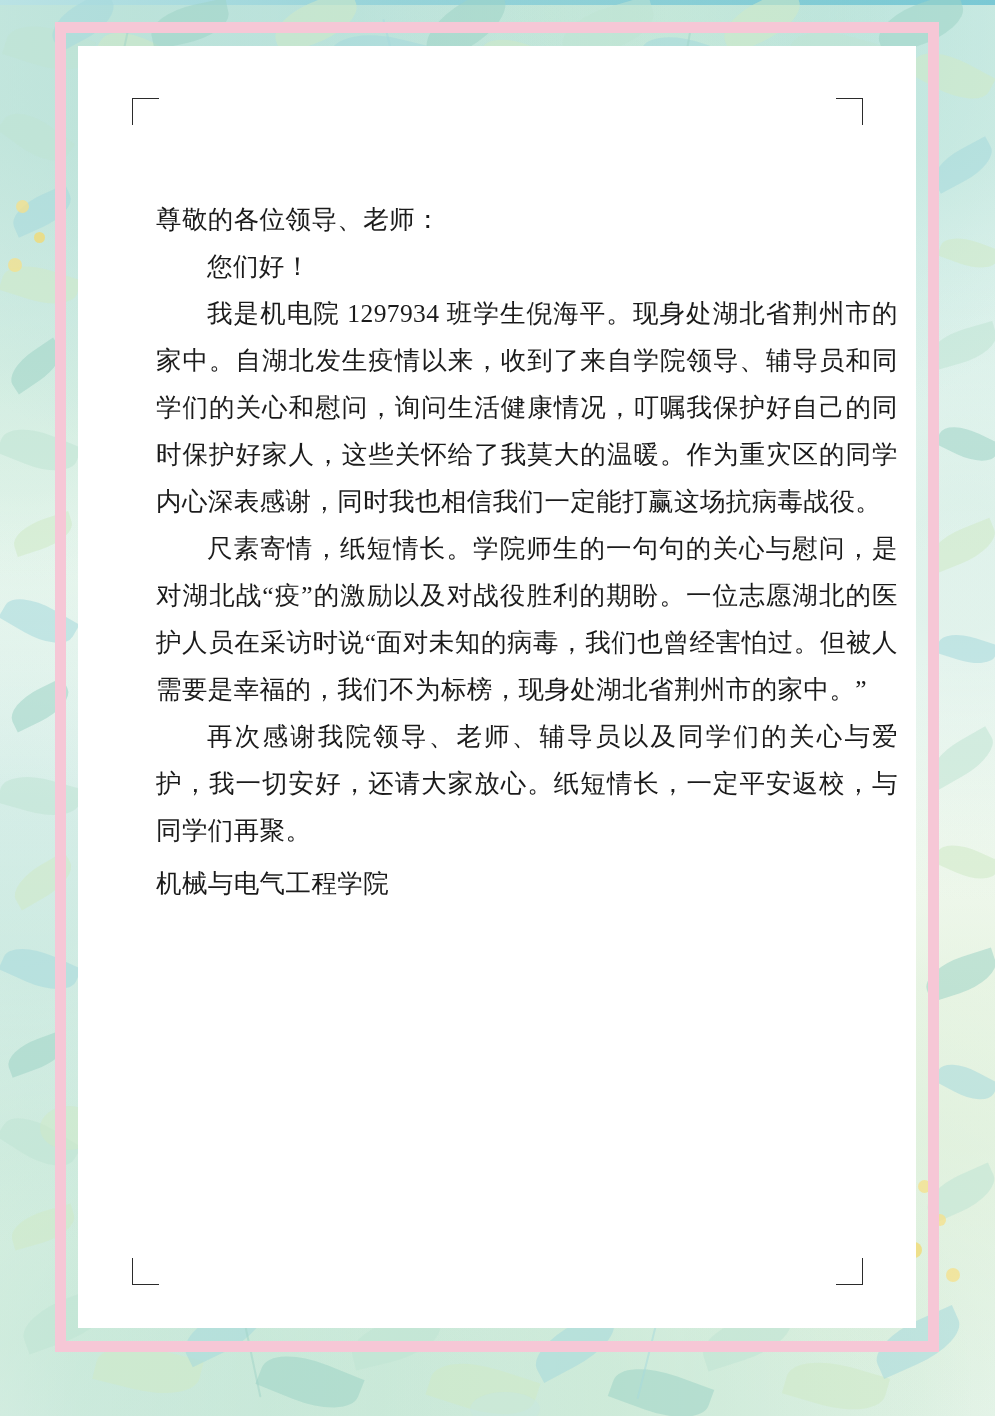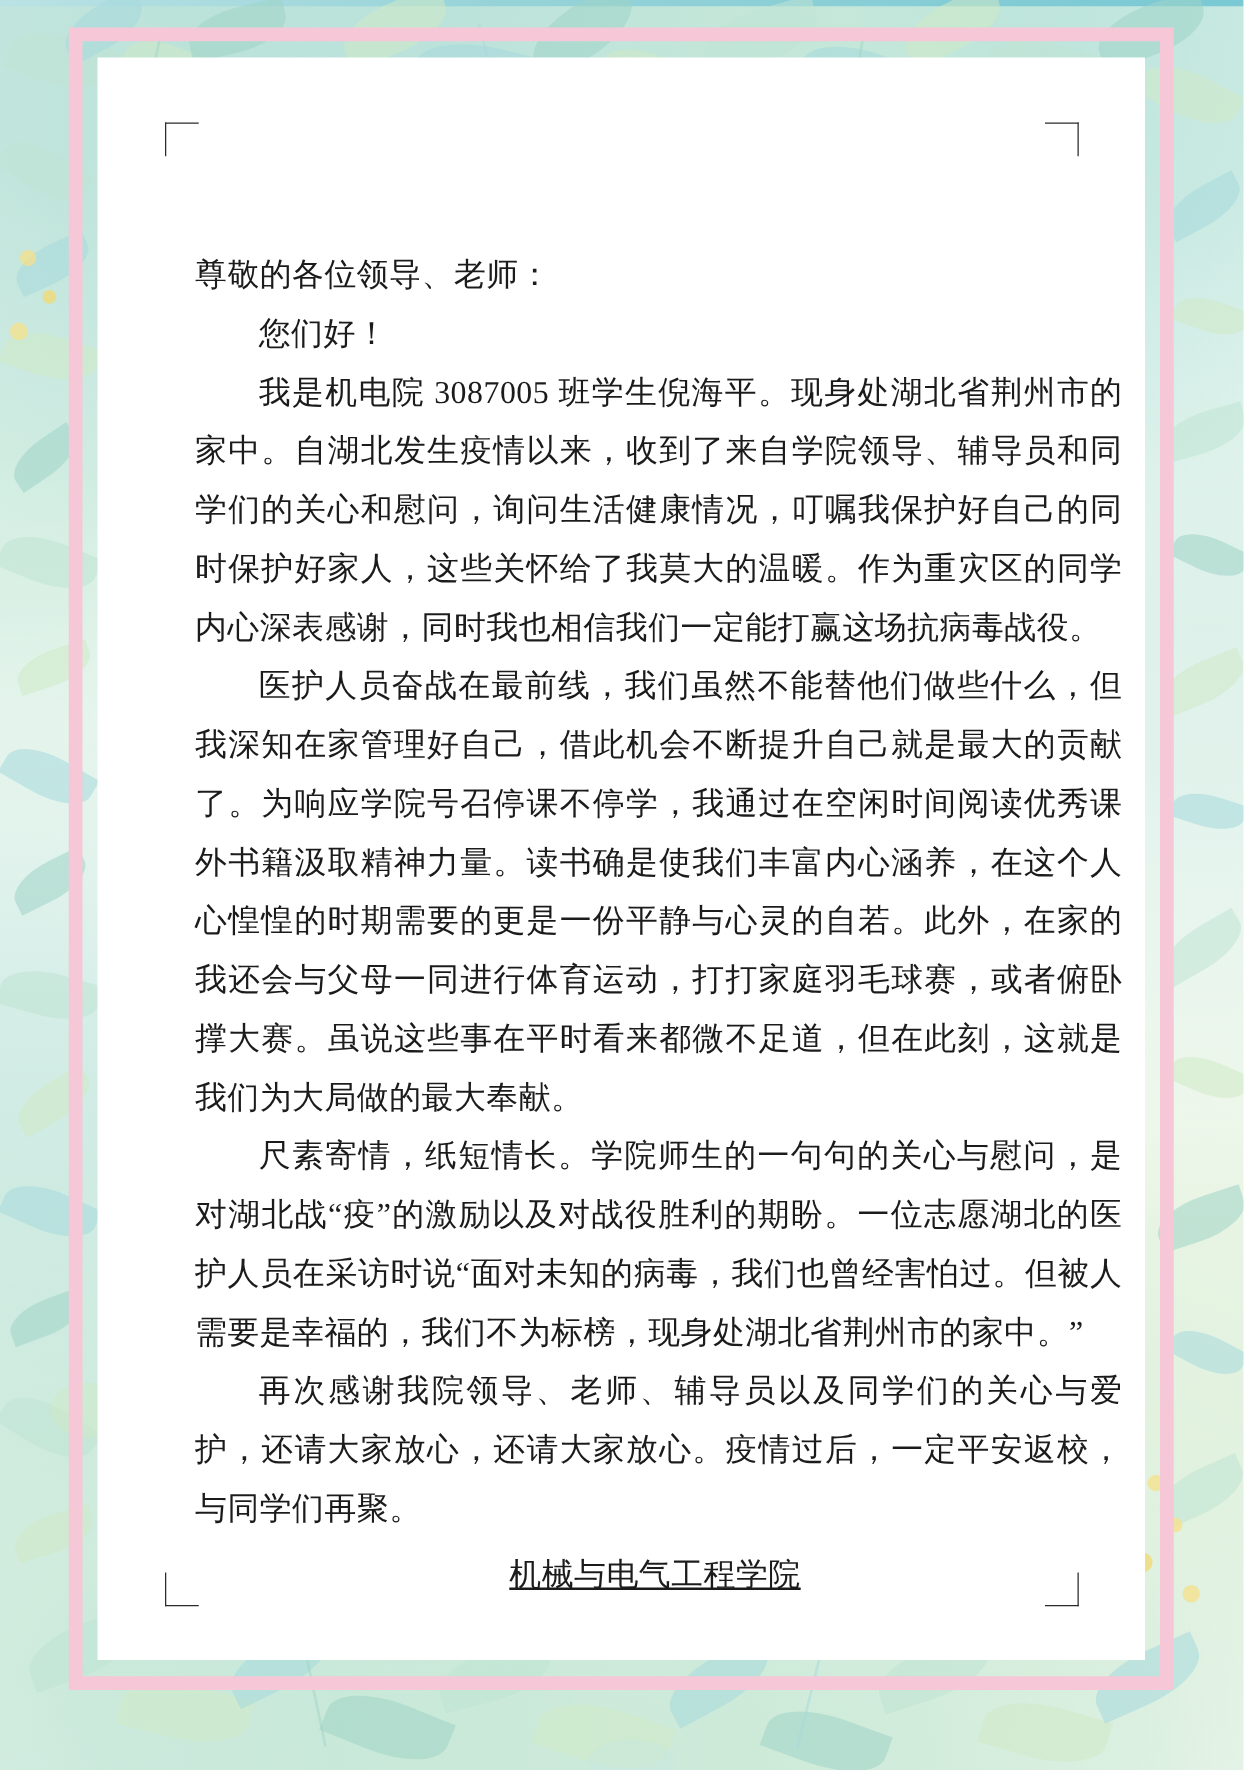--- a/index.html
+++ b/index.html
@@ -124,22 +124,21 @@
     margin: 0;
   }
   .salutation {
     text-indent: 0;
   }
   .indent {
     text-indent: 2em;
   }
   .sign-block {
     margin-top: 6px;
-    text-align: center;
-    text-decoration: underline;
+    text-align: left;
   }
   .sign-line {
     display: block;
     padding-right: 6px;
   }
   .sign-line.second {
     padding-right: 28px;
   }
 </style>
 </head>
@@ -236,22 +235,21 @@
   <div class="frame-inner"></div>
 
   <div class="corner tl"></div>
   <div class="corner tr"></div>
   <div class="corner bl"></div>
   <div class="corner br"></div>
 
   <div class="letter">
     <p class="salutation">尊敬的各位领导、老师：</p>
     <p class="indent">您们好！</p>
-    <p class="indent">我是机电院 3087005 班学生倪海平。现身处湖北省荆州市的家中。自湖北发生疫情以来，收到了来自学院领导、辅导员和同学们的关心和慰问，询问生活健康情况，叮嘱我保护好自己的同时保护好家人，这些关怀给了我莫大的温暖。作为重灾区的同学内心深表感谢，同时我也相信我们一定能打赢这场抗病毒战役。</p>
-    <p class="indent">医护人员奋战在最前线，我们虽然不能替他们做些什么，但我深知在家管理好自己，借此机会不断提升自己就是最大的贡献了。为响应学院号召停课不停学，我通过在空闲时间阅读优秀课外书籍汲取精神力量。读书确是使我们丰富内心涵养，在这个人心惶惶的时期需要的更是一份平静与心灵的自若。此外，在家的我还会与父母一同进行体育运动，打打家庭羽毛球赛，或者俯卧撑大赛。虽说这些事在平时看来都微不足道，但在此刻，这就是我们为大局做的最大奉献。</p>
+    <p class="indent">我是机电院 1297934 班学生倪海平。现身处湖北省荆州市的家中。自湖北发生疫情以来，收到了来自学院领导、辅导员和同学们的关心和慰问，询问生活健康情况，叮嘱我保护好自己的同时保护好家人，这些关怀给了我莫大的温暖。作为重灾区的同学内心深表感谢，同时我也相信我们一定能打赢这场抗病毒战役。</p>
     <p class="indent">尺素寄情，纸短情长。学院师生的一句句的关心与慰问，是对湖北战“疫”的激励以及对战役胜利的期盼。一位志愿湖北的医护人员在采访时说“面对未知的病毒，我们也曾经害怕过。但被人需要是幸福的，我们不为标榜，现身处湖北省荆州市的家中。”</p>
-    <p class="indent">再次感谢我院领导、老师、辅导员以及同学们的关心与爱护，还请大家放心，还请大家放心。疫情过后，一定平安返校，与同学们再聚。</p>
+    <p class="indent">再次感谢我院领导、老师、辅导员以及同学们的关心与爱护，我一切安好，还请大家放心。纸短情长，一定平安返校，与同学们再聚。</p>
     <div class="sign-block">
       <span class="sign-line">机械与电气工程学院</span>
     </div>
   </div>
 
 </div>
 
 </body></html>

